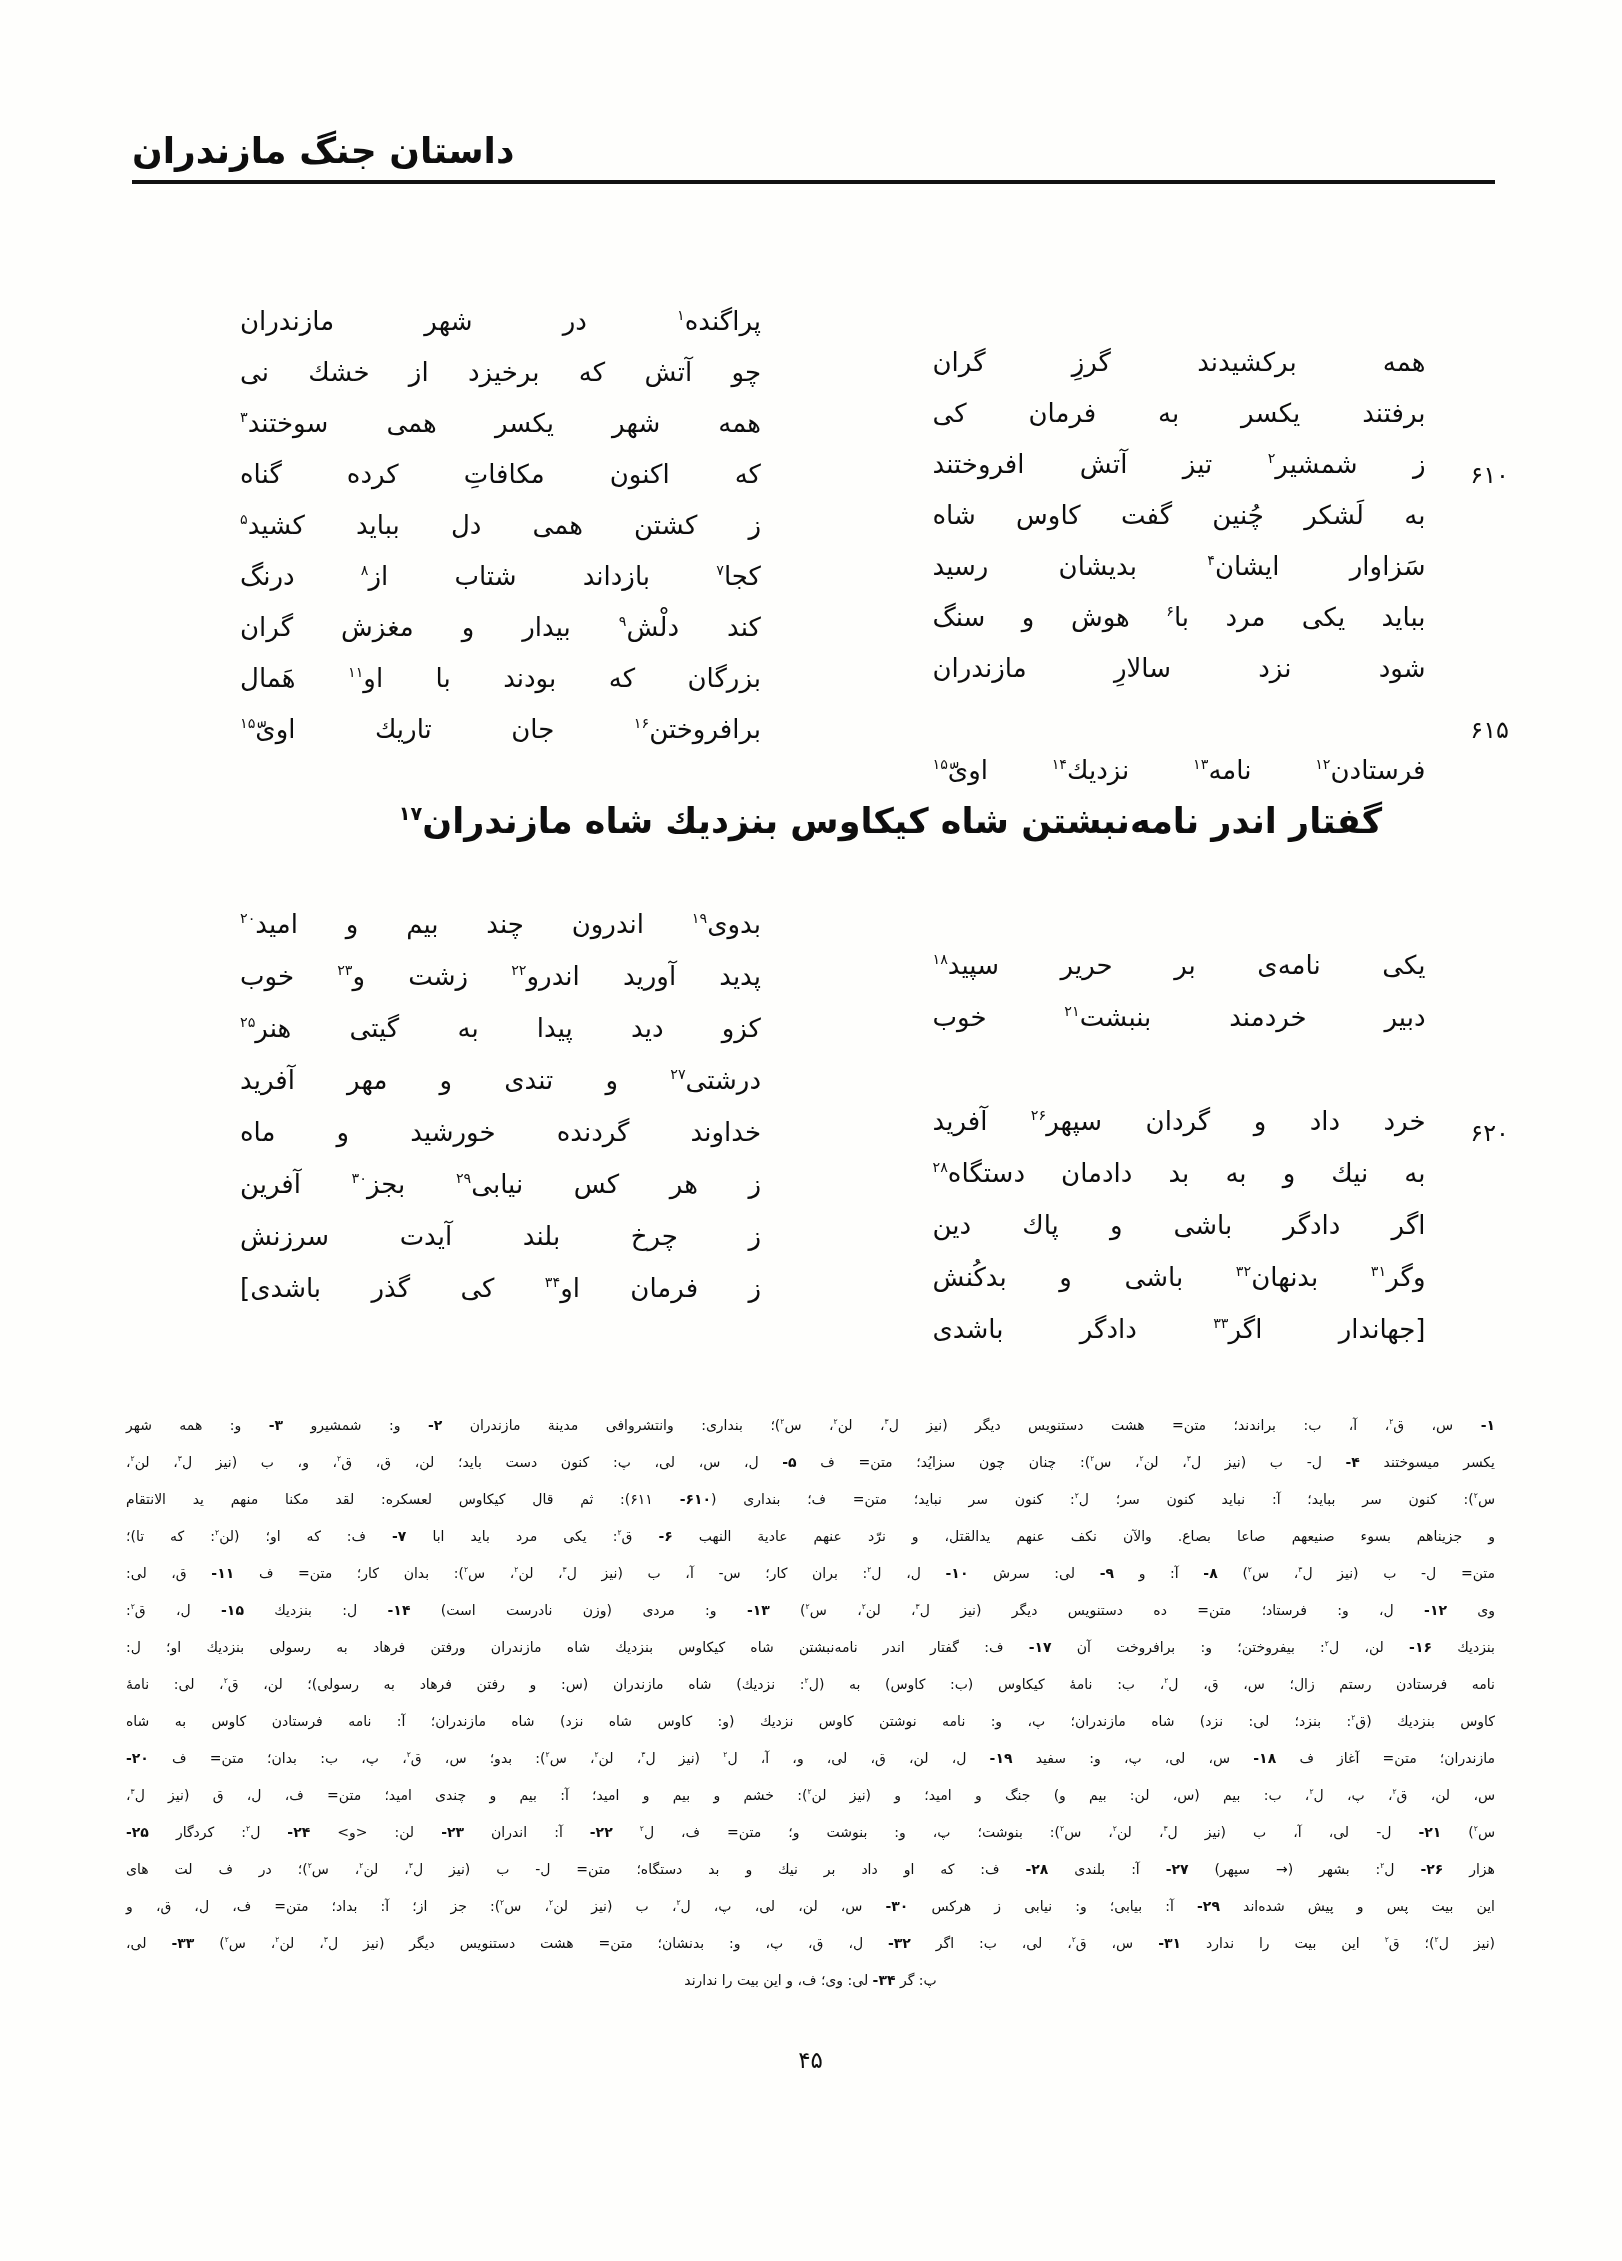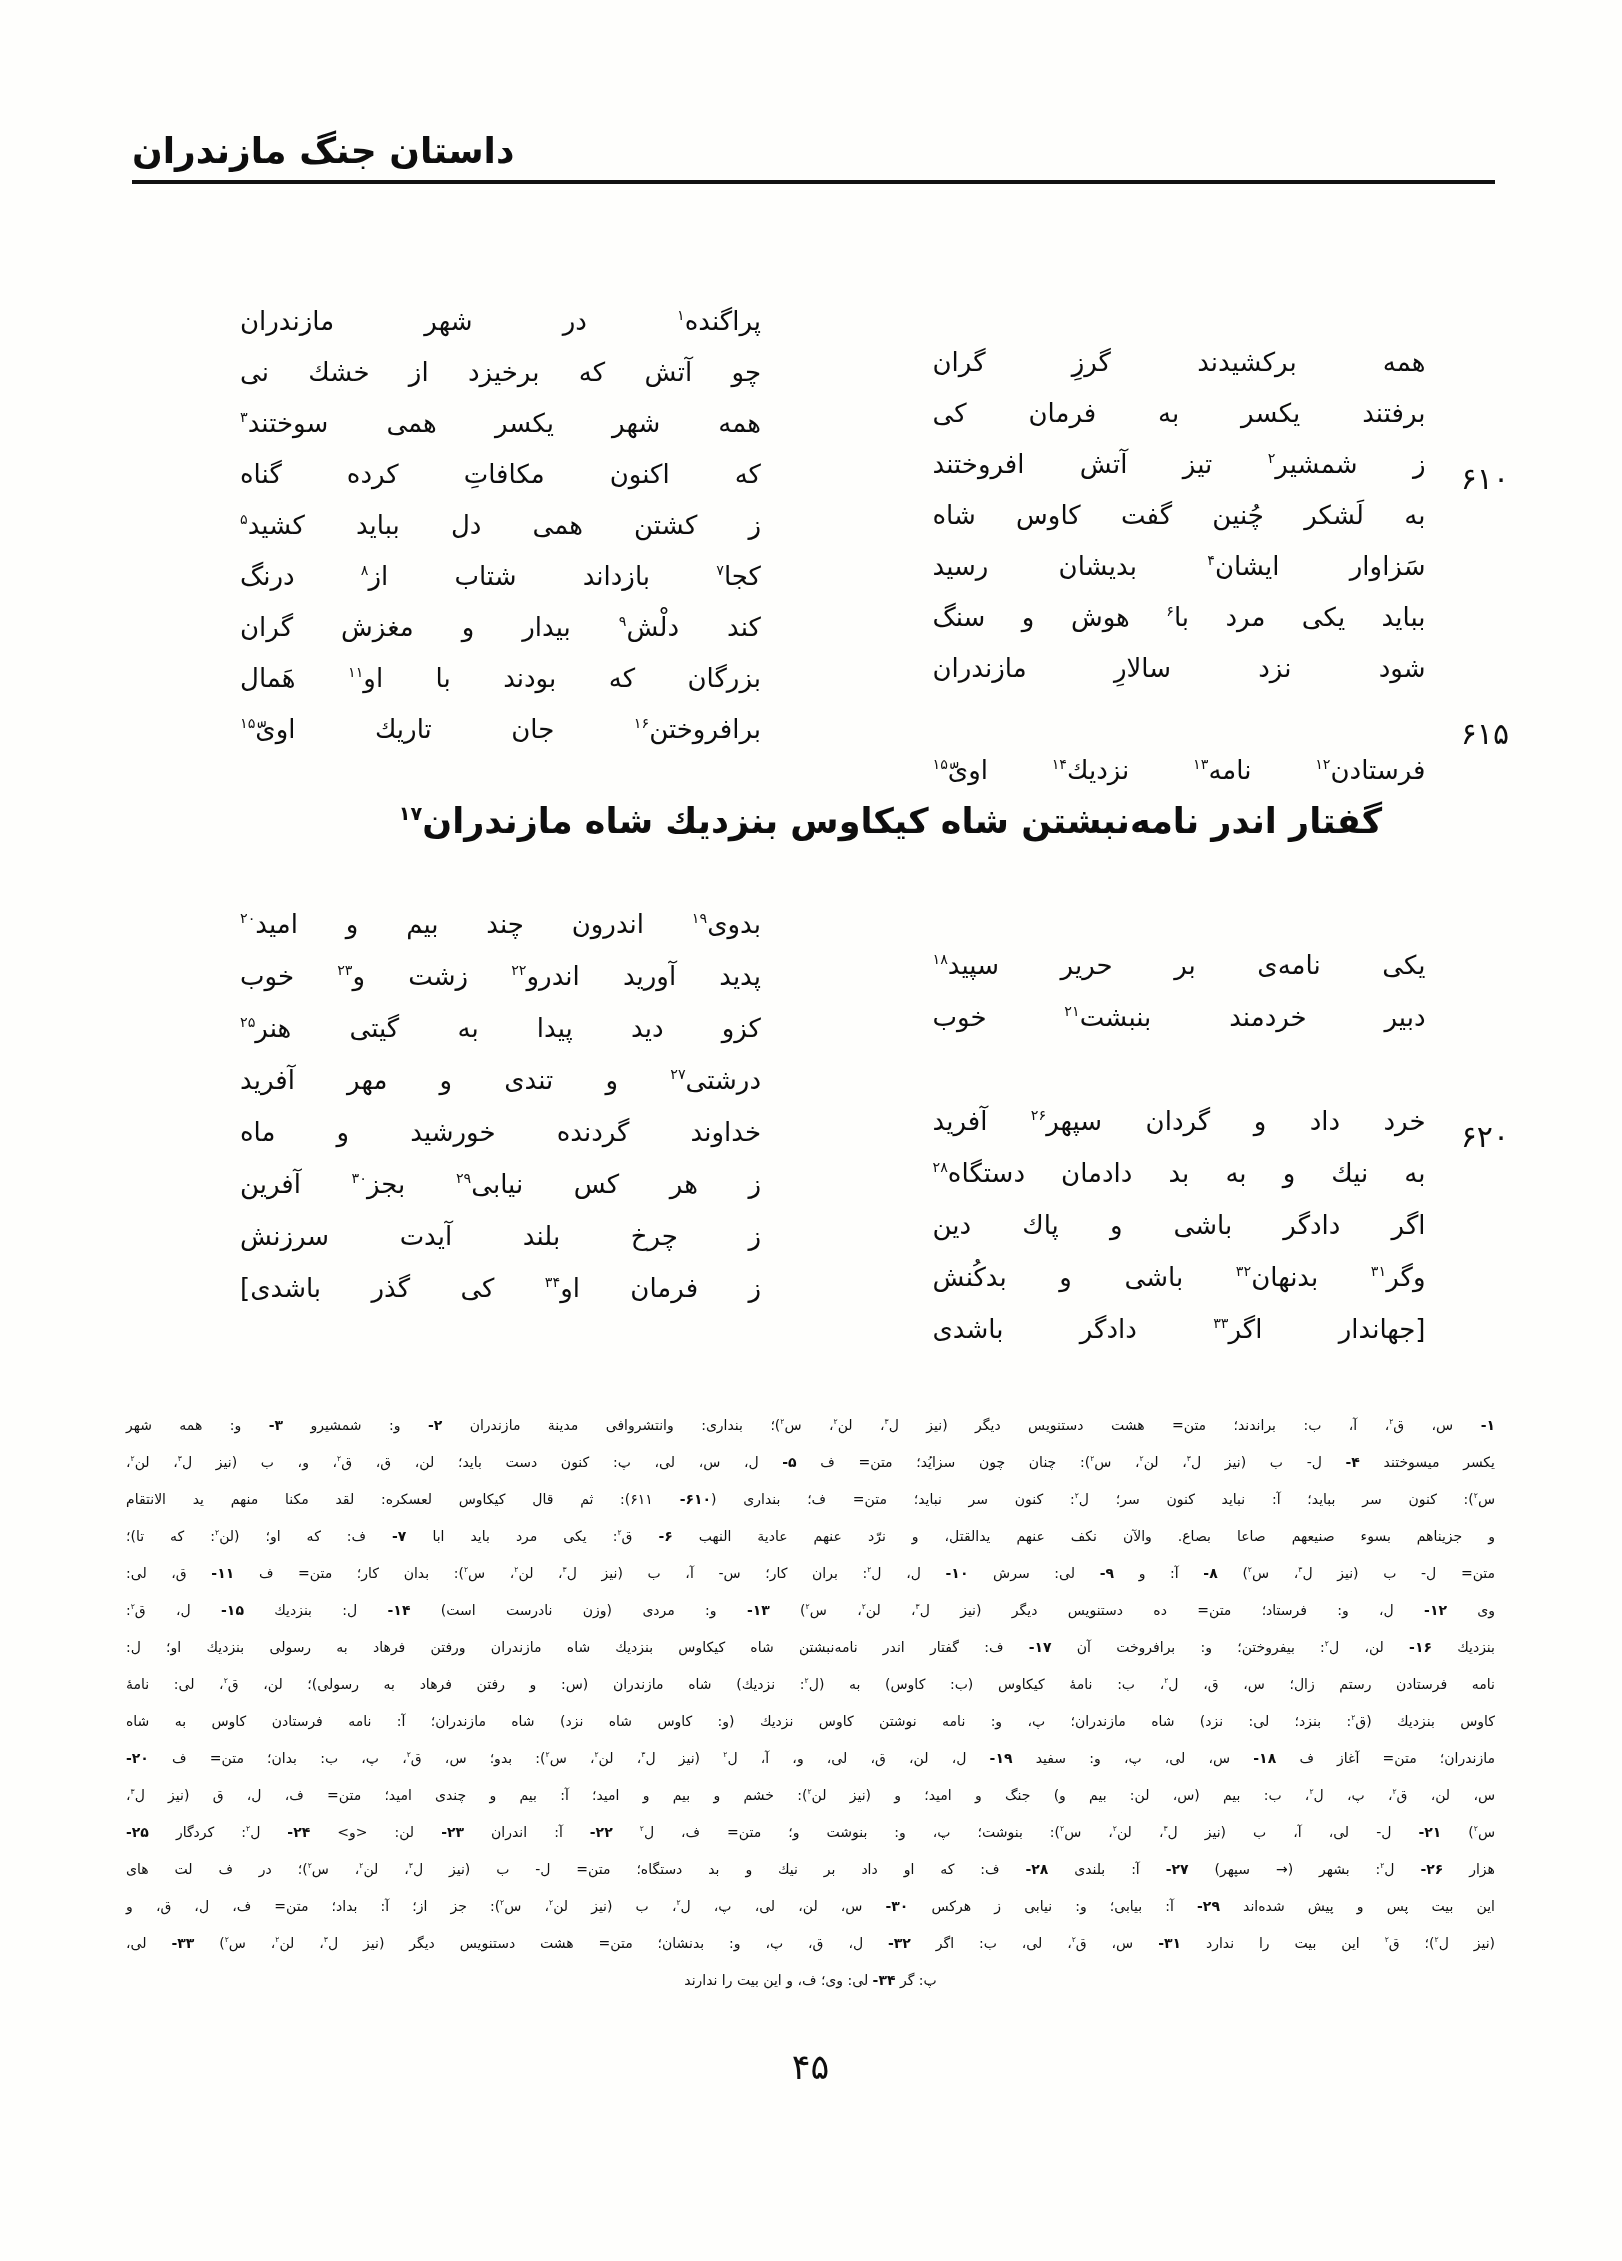--- a/index.html
+++ b/index.html
@@ -11,34 +11,34 @@
   .running-title{
     position:absolute;left:133px;top:130px;
     font-size:36px;font-weight:bold;white-space:nowrap;direction:rtl;
   }
   .header-rule{position:absolute;left:133px;top:180px;width:1363px;height:3.5px;background:#111;}
   .poem{position:absolute;left:241px;width:1269px;}
   .poem-1{top:306px;}
   .poem-2{top:909px;}
   .verse-line{display:flex;direction:rtl;align-items:flex-start;height:51px;font-size:26px;}
   .poem-2 .verse-line{height:52px;}
-  .vnum{flex:none;width:66px;margin-left:17.5px;text-align:right;font-size:30px;padding-top:2.1px;white-space:nowrap;}
+  .vnum{flex:none;width:66px;margin-left:17.5px;text-align:right;font-size:24px;padding-top:2.1px;white-space:nowrap;}
   .hem{flex:none;text-align:justify;text-align-last:justify;white-space:nowrap;}
   .hem-r{width:493px;margin-top:41px;}
   .hem-l{width:521px;margin-right:auto;}
   .section-heading{
     position:absolute;left:257px;top:801px;width:1269px;
     text-align:center;font-size:35px;font-weight:bold;letter-spacing:-0.7px;white-space:nowrap;
   }
   .footnotes{position:absolute;left:127px;top:1407px;width:1369px;font-size:14px;}
   .fnote{line-height:37px;text-align:justify;text-align-last:justify;direction:rtl;}
   .fnote-last{text-align-last:center;}
   sup{font-size:0.55em;line-height:0;vertical-align:super;}
   b{font-weight:bold;}
-  .page-number{position:absolute;left:0;top:2047px;width:1623px;text-align:center;font-size:35px;}
+  .page-number{position:absolute;left:0;top:2047px;width:1623px;text-align:center;font-size:23px;}
 </style>
 </head>
 <body>
 
 <div class="page">
 
   <div class="running-title">داستان جنگ مازندران</div>
 
   <div class="header-rule"></div>
 

